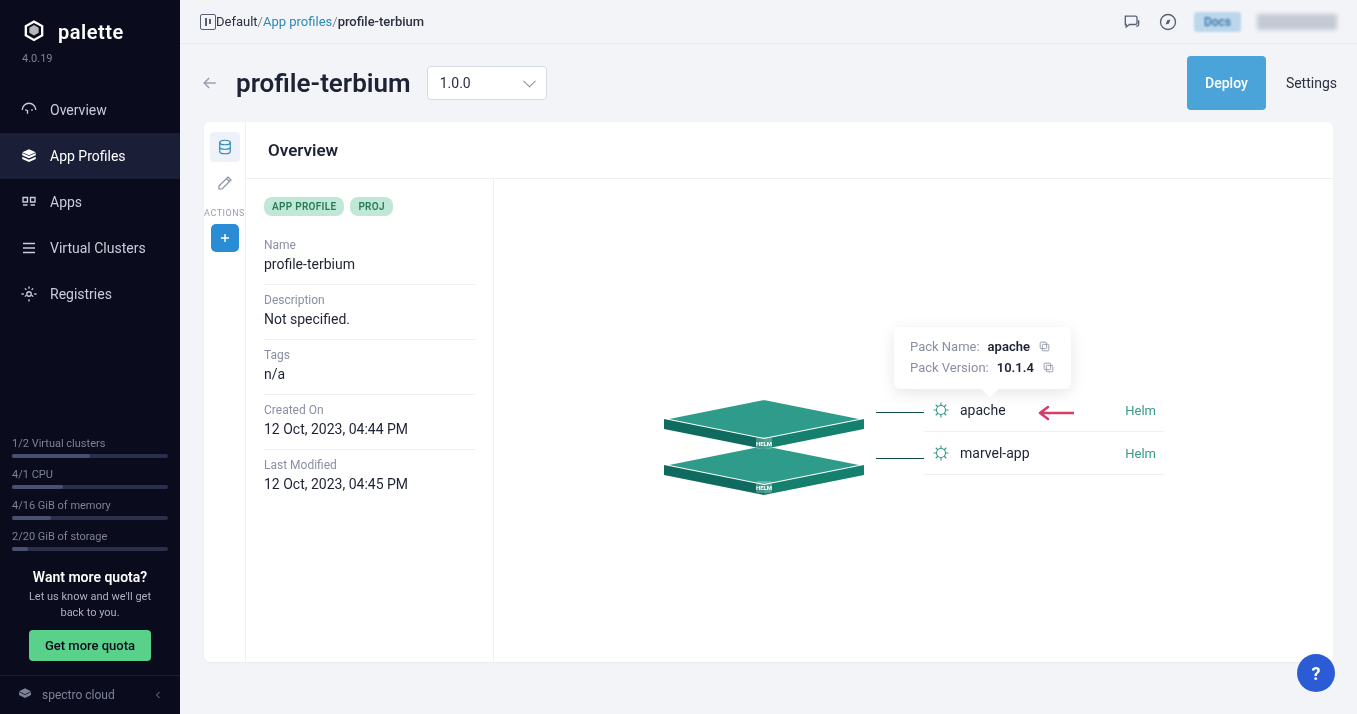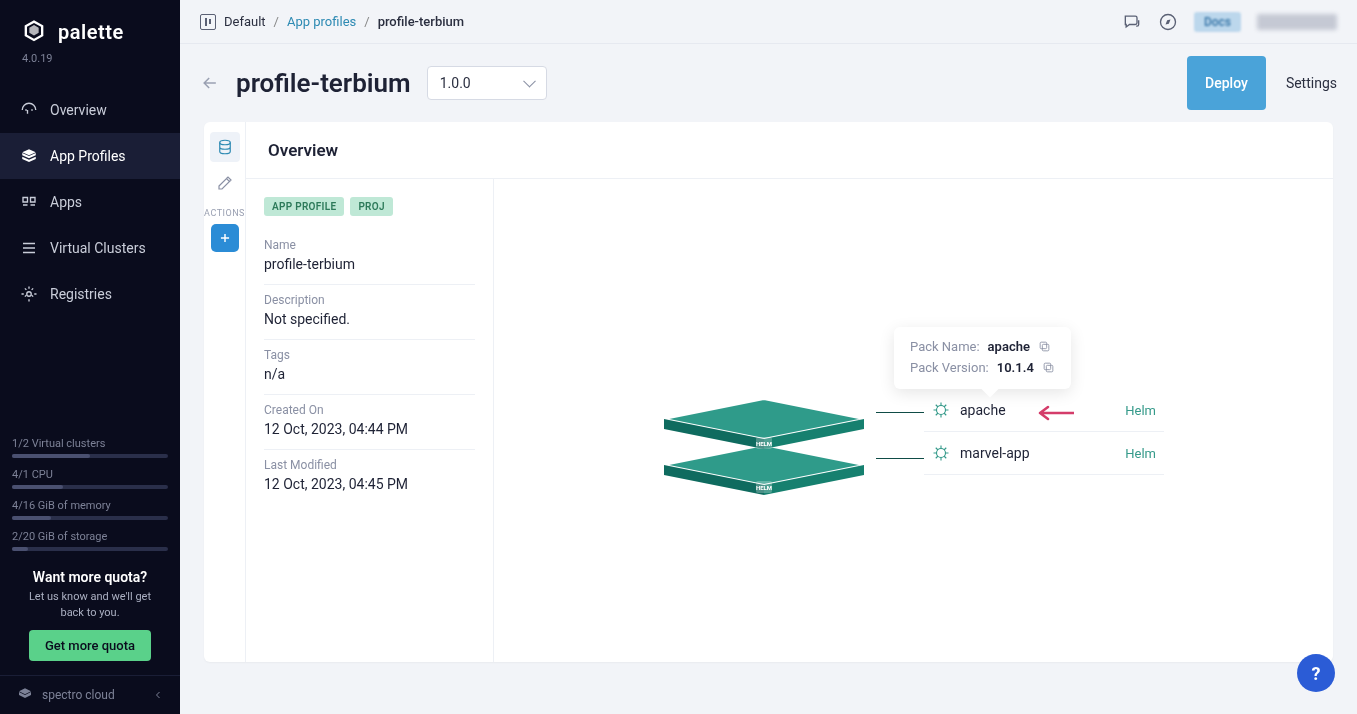--- a/index.html
+++ b/index.html
@@ -21,21 +21,21 @@
   .quota-list .qbar span { display:block; height:100%; background:#4a5070; border-radius:2px; }
   .quota-cta { text-align: center; padding: 8px 16px 14px; }
   .quota-cta .title { color: #fff; font-weight: 600; font-size: 14px; margin-bottom: 4px; }
   .quota-cta .sub { font-size: 11px; color: #abb0c2; line-height: 1.4; margin-bottom: 10px; }
   .quota-btn { background: #5ad18a; color: #0a0c1d; border: none; padding: 8px 16px; border-radius: 4px; font-size: 13px; font-weight: 500; cursor: pointer; }
   .brand-foot { display: flex; align-items: center; gap: 8px; padding: 10px 16px; border-top: 1px solid #1a1e36; font-size: 12px; color: #7d8297; }
   .brand-foot .chev { margin-left: auto; }
 
   
   .main { flex: 1; display: flex; flex-direction: column; background: #f2f4f8; }
-  .topbar { height: 44px; display: flex; align-items: center; padding: 0 20px; gap: 8px; font-size: 13px; border-bottom: 1px solid #e6e9f0; background:#f2f4f8; }
+  .topbar { height: 44px; display: flex; align-items: center; padding: 0 20px; font-size: 13px; border-bottom: 1px solid #e6e9f0; background:#f2f4f8; }
   .crumb-link { color: #2d8ab3; }
   .crumb-sep { color: #888; }
   .crumb-cur { color: #2b2f40; font-weight: 500; }
   .topbar .right { margin-left: auto; display: flex; align-items: center; gap: 16px; }
   .top-icon { color: #5a6074; }
   .docs-pill { background: #bcd7ec; color: #2d6fa3; padding: 3px 10px; border-radius: 3px; font-size: 12px; font-weight:500; filter: blur(1px); }
   .user-blur { width: 80px; height: 16px; background: #c5c9d4; filter: blur(2px); border-radius:2px; }
 
   .header-row { display: flex; align-items: center; padding: 12px 20px; gap: 16px; background:#f2f4f8; }
   .back-ar { color: #9aa0b2; cursor:pointer; }
@@ -53,21 +53,21 @@
   .rail .rail-item { width:30px; height:30px; display:flex; align-items:center; justify-content:center; color:#8a90a4; border-radius:4px; cursor:pointer; }
   .rail .rail-item.active { background:#eef2f8; color:#2d8ab3; }
   .rail .actions-lbl { font-size:9px; color:#9aa0b2; letter-spacing:0.5px; margin-top:4px; }
   .rail .add-btn { width:28px; height:28px; background:#2b8cd6; color:#fff; border-radius:5px; display:flex; align-items:center; justify-content:center; cursor:pointer; font-size:16px; font-weight:bold; }
 
   .card-body { flex:1; display:flex; flex-direction:column; }
   .card-body h3 { font-size:17px; font-weight:600; color:#1e2235; padding: 18px 22px; border-bottom:1px solid #edf0f5; }
   .body-row { flex:1; display:flex; }
   .info-col { width: 248px; border-right:1px solid #edf0f5; padding: 18px 18px; }
   .tags-row { display:flex; gap:6px; margin-bottom: 14px; }
-  .tag { background:#bfe8d6; color:#2d7a5a; font-size:10px; font-weight:600; padding:4px 8px; border-radius:3px; letter-spacing:0.3px; }
+  .tag { background:#bfe8d6; color:#2d7a5a; font-size:10px; font-weight:600; padding:4px 8px; border-radius:8px; letter-spacing:0.3px; }
   .field { padding: 8px 0 12px; border-bottom:1px solid #edf0f5; }
   .field:last-child { border-bottom:none; }
   .field .lbl { font-size:12px; color:#8a90a4; margin-bottom:4px; }
   .field .val { font-size:14px; color:#1e2235; }
 
   .viz-col { flex:1; position:relative; }
   .layer-list { position:absolute; left: 430px; top: 210px; width: 240px; }
   .layer-row { display:flex; align-items:center; gap:10px; padding: 12px 8px; border-bottom:1px solid #edf0f5; font-size:14px; color:#1e2235; cursor:pointer; }
   .layer-row .helm-i { width:18px; height:18px; color:#359a8a; }
   .layer-row .ltype { margin-left:auto; color:#359a8a; font-size:13px; }

